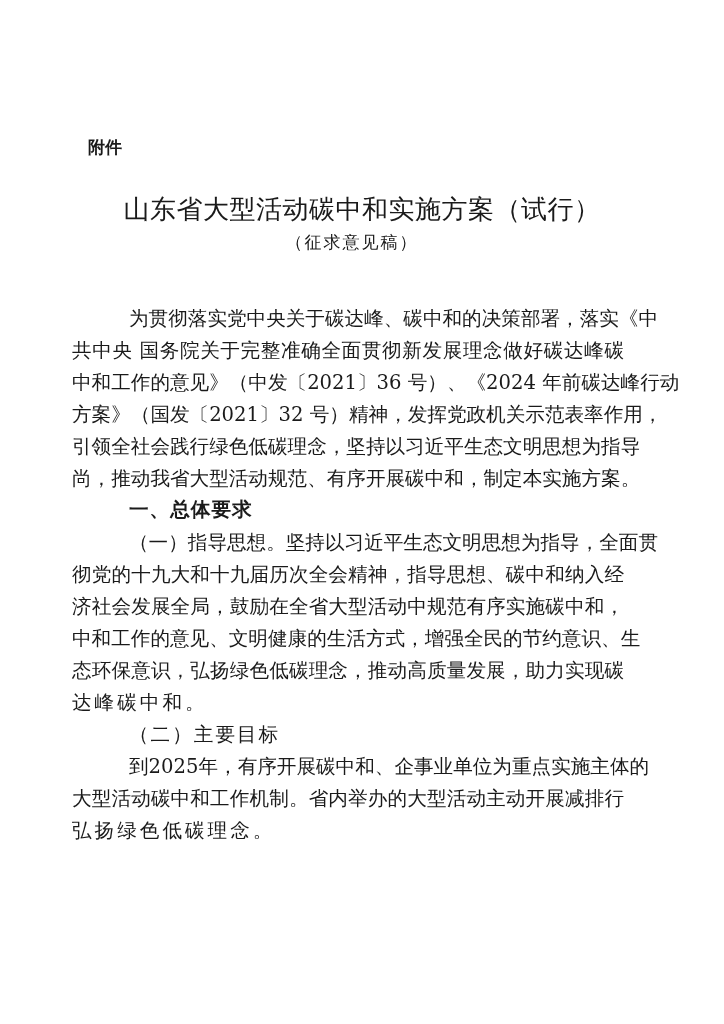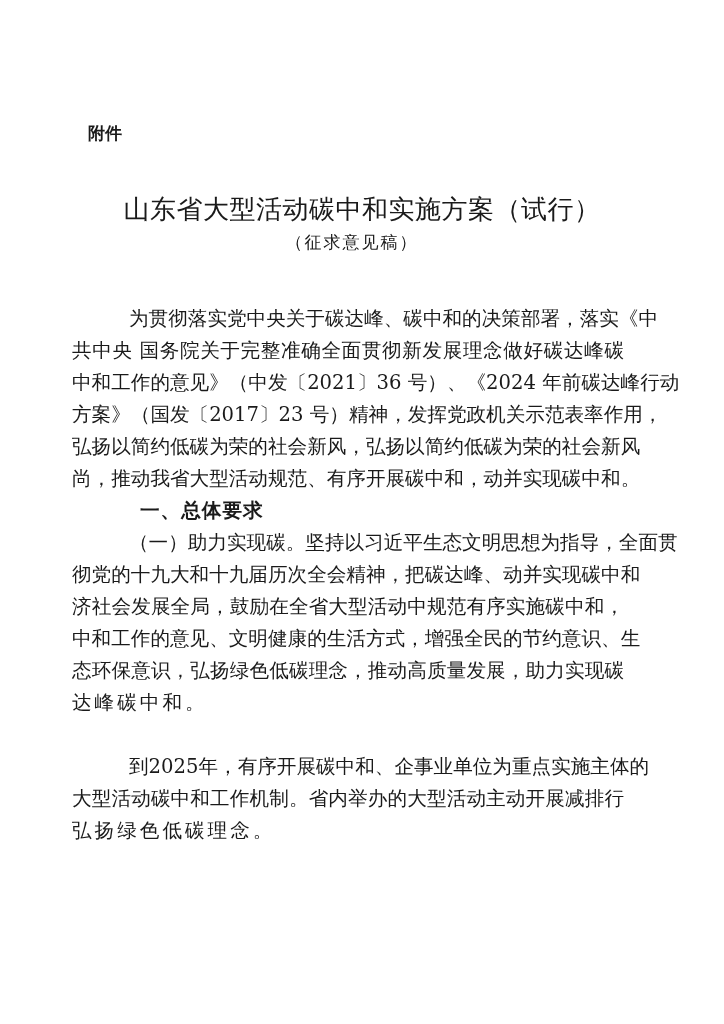--- a/index.html
+++ b/index.html
@@ -1,58 +1,59 @@
 <!DOCTYPE html>
 <html><head>
 <meta charset="utf-8">
 <style>
   html, body { margin: 0; padding: 0; background: #ffffff; }
   body { width: 724px; height: 1024px; position: relative; overflow: hidden;
          font-family: "DejaVu Serif", "Liberation Serif", serif; color: #1a1a1a; }
   .page { position: absolute; left: 0; top: 0; width: 724px; height: 1024px; background: #fff; }
-  .attach { position: absolute; left: 88px; top: 122px; font-size: 17px;
+  .attach { position: absolute; left: 88px; top: 136px; font-size: 17px;
             font-family: Liberation Serif, serif; font-weight: bold; letter-spacing: 0px; }
   .title { position: absolute; left: 0; width: 724px; top: 192px; text-align: center;
            font-size: 26px; font-family: "DejaVu Sans", sans-serif; letter-spacing: 0.5px; }
   .subtitle { position: absolute; left: 0; width: 704px; top: 231px; text-align: center;
               font-size: 17px; letter-spacing: 2px; }
   .line { position: absolute; left: 72px; width: 552px; font-size: 19.6px; white-space: nowrap;
           text-align: justify; text-align-last: justify; line-height: 24px; }
   .indent { left: 129px; width: 511px; }
   .lastline { text-align-last: left; }
-  .heading { font-family: Liberation Serif, serif; font-weight: bold; text-align-last: left; letter-spacing: 1px; margin-left: 11px; }
+  .heading { font-family: Liberation Mono, monospace; font-weight: bold; text-align-last: left; letter-spacing: 1px; }
   .sub { text-align-last: left; letter-spacing: 2px; }
 </style>
 </head>
 <body>
 
 <div class="page">
   <div class="attach">附件</div>
   <div class="title">山东省大型活动碳中和实施方案（试行）</div>
   <div class="subtitle">（征求意见稿）</div>
 
   <div>
     <div class="line indent" style="top:307px">为贯彻落实党中央关于碳达峰、碳中和的决策部署，落实《中</div>
     <div class="line" style="top:339px">共中央 国务院关于完整准确全面贯彻新发展理念做好碳达峰碳</div>
     <div class="line" style="top:371px">中和工作的意见》（中发〔2021〕36 号）、《2024 年前碳达峰行动</div>
-    <div class="line" style="top:403px">方案》（国发〔2017〕23 号）精神，发挥党政机关示范表率作用，</div>
-    <div class="line" style="top:435px">弘扬以简约低碳为荣的社会新风，弘扬以简约低碳为荣的社会新风</div>
-    <div class="line" style="top:467px">尚，推动我省大型活动规范、有序开展碳中和，动并实现碳中和。</div>
+    <div class="line" style="top:403px">方案》（国发〔2021〕32 号）精神，发挥党政机关示范表率作用，</div>
+    <div class="line" style="top:435px">引领全社会践行绿色低碳理念，坚持以习近平生态文明思想为指导</div>
+    <div class="line" style="top:467px">尚，推动我省大型活动规范、有序开展碳中和，制定本实施方案。</div>
   </div>
 
   <div class="line indent heading" style="top:499px">一、总体要求</div>
 
   <div>
-    <div class="line indent" style="top:531px">（一）助力实现碳。坚持以习近平生态文明思想为指导，全面贯</div>
-    <div class="line" style="top:563px">彻党的十九大和十九届历次全会精神，把碳达峰、动并实现碳中和</div>
+    <div class="line indent" style="top:531px">（一）指导思想。坚持以习近平生态文明思想为指导，全面贯</div>
+    <div class="line" style="top:563px">彻党的十九大和十九届历次全会精神，指导思想、碳中和纳入经</div>
     <div class="line" style="top:595px">济社会发展全局，鼓励在全省大型活动中规范有序实施碳中和，</div>
     <div class="line" style="top:627px">中和工作的意见、文明健康的生活方式，增强全民的节约意识、生</div>
     <div class="line" style="top:659px">态环保意识，弘扬绿色低碳理念，推动高质量发展，助力实现碳</div>
     <div class="line lastline" style="top:691px; letter-spacing:3px">达峰碳中和。</div>
   </div>
 
+  <div class="line indent sub" style="top:723px">（二）主要目标</div>
 
   <div>
     <div class="line indent" style="top:755px">到2025年，有序开展碳中和、企事业单位为重点实施主体的</div>
     <div class="line" style="top:787px">大型活动碳中和工作机制。省内举办的大型活动主动开展减排行</div>
     <div class="line lastline" style="top:819px; letter-spacing:3px">弘扬绿色低碳理念。</div>
   </div>
 </div>
 
 </body></html>

